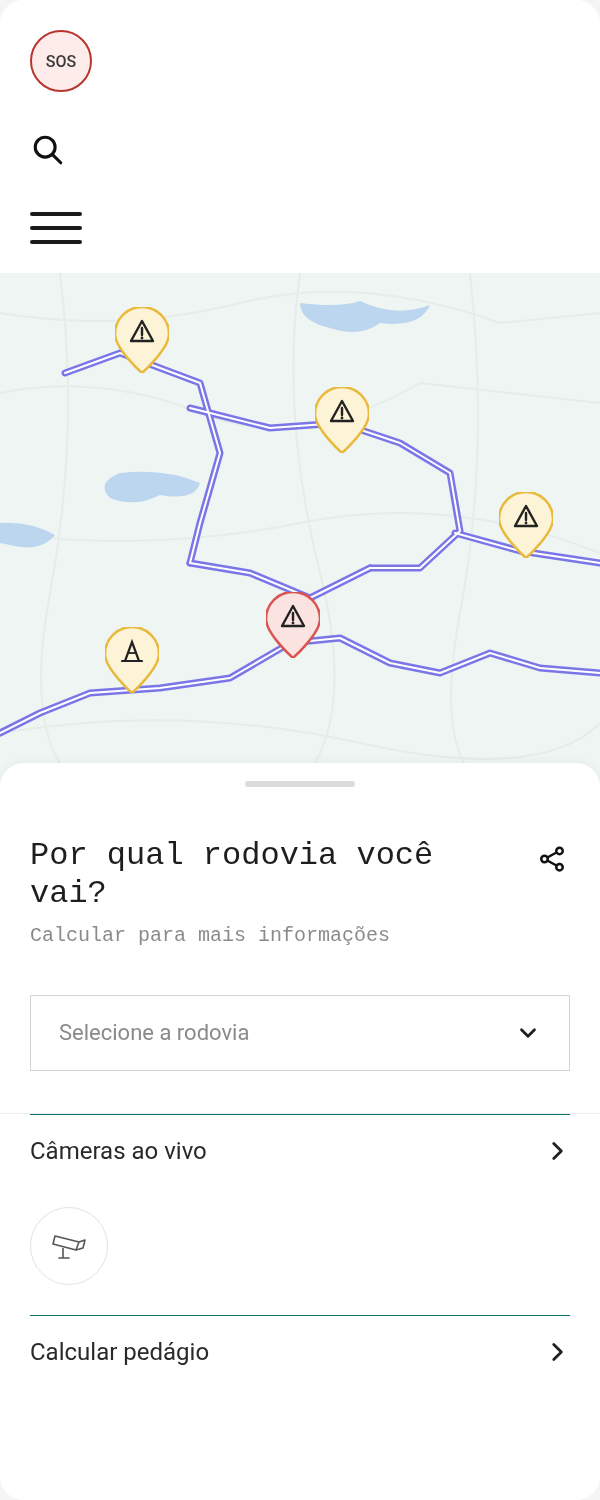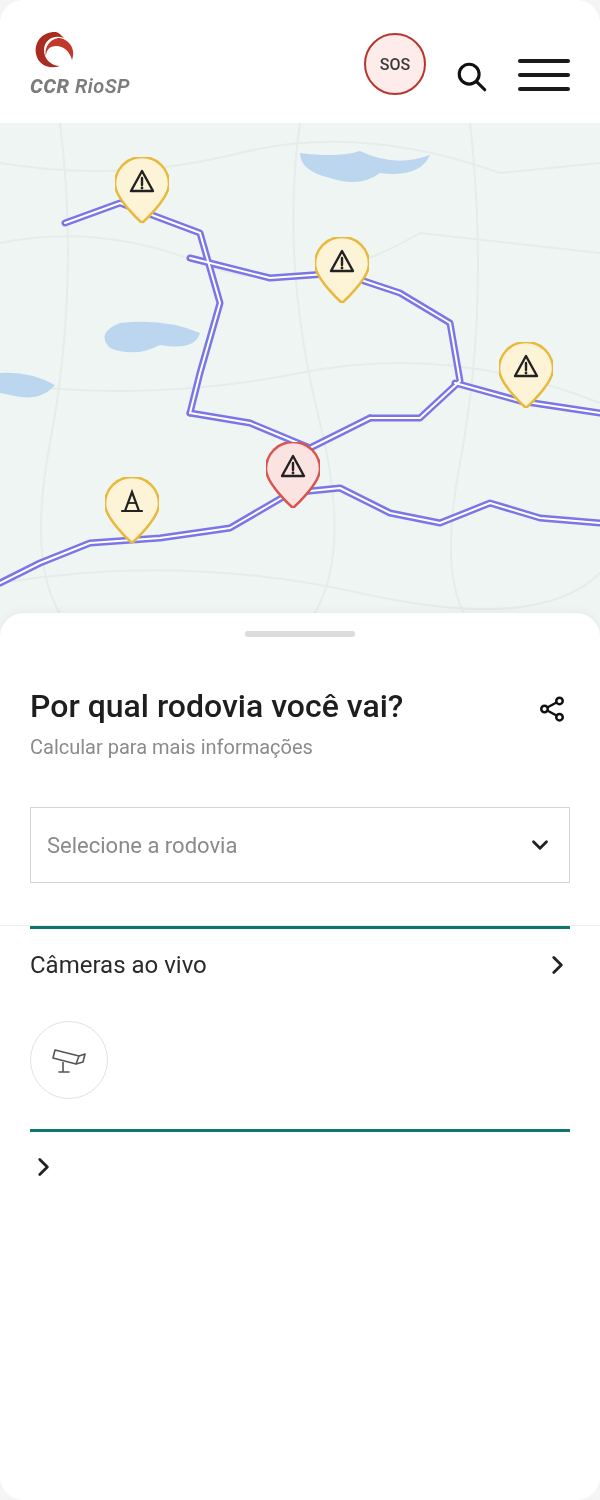--- a/index.html
+++ b/index.html
@@ -41,22 +41,23 @@
   .logo-text {
     font-size: 20px;
     color: #7c7c7c;
     font-weight: 600;
     font-style: italic;
     letter-spacing: 0.5px;
   }
   .logo-text .bold { font-weight: 800; }
   .header-actions {
     display: flex;
-    align-items: flex-end;
-    gap: 28px;
+    align-items: flex-start;
+    gap: 40px;
+    flex-direction: column;
   }
   .sos-btn {
     width: 62px; height: 62px;
     border-radius: 50%;
     border: 2px solid #b8352e;
     background: #fdecea;
     display: flex;
     align-items: center;
     justify-content: center;
     font-size: 16px;
@@ -116,20 +117,21 @@
     height: 6px;
     background: #dcdcdc;
     border-radius: 4px;
     margin: 0 auto 50px auto;
   }
   .panel-head {
     display: flex;
     align-items: flex-start;
     justify-content: space-between;
     gap: 20px;
+    font-family: Liberation Mono, monospace;
   }
   .panel-title {
     font-size: 32px;
     font-weight: 500;
     color: #1e1e1e;
     line-height: 1.2;
   }
   .panel-sub {
     font-size: 20px;
     color: #8b8b8b;
@@ -138,21 +140,21 @@
   .share-btn {
     width: 36px; height: 36px;
     display:flex;align-items:center;justify-content:center;
     cursor:pointer;
     flex-shrink:0;
     margin-top: 4px;
   }
   .select {
     margin-top: 48px;
     border: 1px solid #d4d4d4;
-    padding: 24px 16px;
+    padding: 24px 28px;
     display: flex;
     align-items: center;
     justify-content: space-between;
     cursor: pointer;
   }
   .select-label {
     font-size: 22px;
     color: #8a8a8a;
   }
   .divider {
@@ -165,21 +167,21 @@
     font-weight: 500;
     color: #1e1e1e;
     margin-top: 52px;
     margin-bottom: 36px;
   }
   .list-item {
     display: flex;
     align-items: center;
     justify-content: space-between;
     padding: 22px 0;
-    border-top: 3px solid #0f766e;
+    border-top: 1px solid #0f766e;
     cursor: pointer;
   }
   .list-item:first-of-type { border-top: 1px solid #eee; }
   .list-item-label {
     font-size: 24px;
     color: #2a2a2a;
   }
   .camera-circle {
     width: 78px; height: 78px;
     border: 1px solid #e2e2e2;
@@ -187,29 +189,20 @@
     display:flex;align-items:center;justify-content:center;
     margin: 20px 0 30px 0;
   }
 </style>
 </head>
 <body>
 
 <div class="app">
 
   <div class="header">
-    <div class="logo">
-      <svg class="logo-swirl" viewBox="0 0 50 40">
-        <path d="M25 2 C12 2 4 12 6 24 C8 34 18 40 30 36 C22 36 14 30 14 20 C14 10 24 4 34 8 C30 4 28 2 25 2 Z" fill="#a82c20"></path>
-        <path d="M30 8 C40 10 46 20 42 30 C40 22 34 16 26 16 C20 16 16 20 16 26 C14 18 20 8 30 8 Z" fill="#c0392b"></path>
-      </svg>
-      <div class="logo-text">
-        <span class="bold">CCR</span> <span>RioSP</span>
-      </div>
-    </div>
     <div class="header-actions">
       <div class="sos-btn">
         <span>SOS</span>
       </div>
       <div class="search-btn">
         <svg viewBox="0 0 24 24" width="34" height="34">
           <circle cx="10" cy="10" r="7" fill="none" stroke="#111" stroke-width="2.2"></circle>
           <line x1="15.2" y1="15.2" x2="21" y2="21" stroke="#111" stroke-width="2.2" stroke-linecap="round"></line>
         </svg>
       </div>
@@ -338,19 +331,20 @@
     <div class="camera-circle">
       <svg viewBox="0 0 40 40" width="40" height="40">
         <path d="M6 10 L30 16 L27 24 L4 18 Z" fill="none" stroke="#555" stroke-width="1.6" stroke-linejoin="round"></path>
         <path d="M30 16 L36 14 L34 22 L27 24" fill="none" stroke="#555" stroke-width="1.6" stroke-linejoin="round"></path>
         <line x1="14" y1="22" x2="14" y2="32" stroke="#555" stroke-width="1.6"></line>
         <line x1="10" y1="32" x2="20" y2="32" stroke="#555" stroke-width="1.6" stroke-linecap="round"></line>
       </svg>
     </div>
 
     <div class="list-item">
+      <span class="list-item-label">Calcular pedágio</span>
       <svg viewBox="0 0 24 24" width="26" height="26">
         <polyline points="9 5 16 12 9 19" fill="none" stroke="#222" stroke-width="2.6" stroke-linecap="round" stroke-linejoin="round"></polyline>
       </svg>
     </div>
 
   </div>
 </div>
 
 </body></html>

